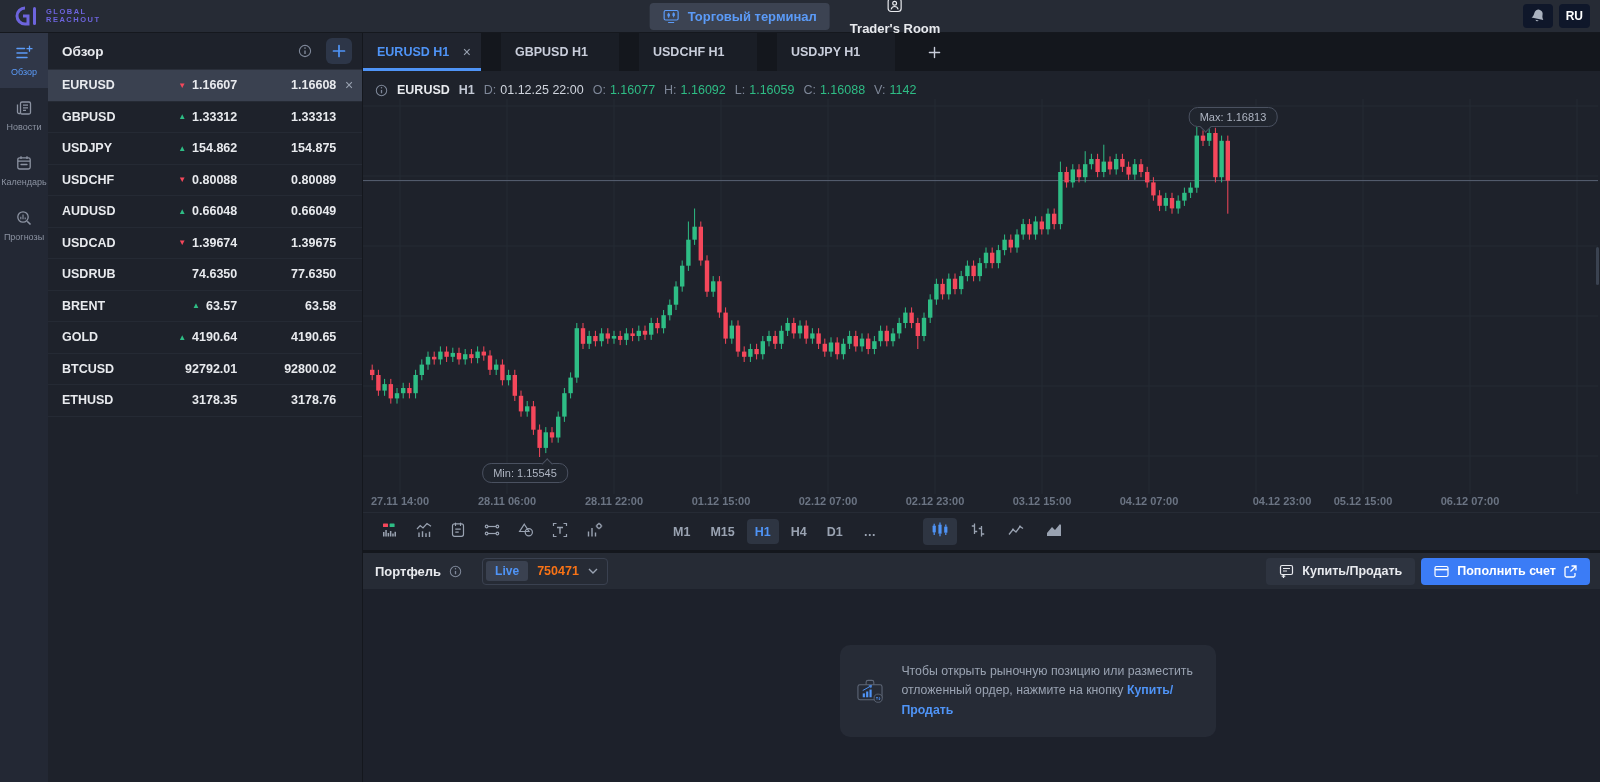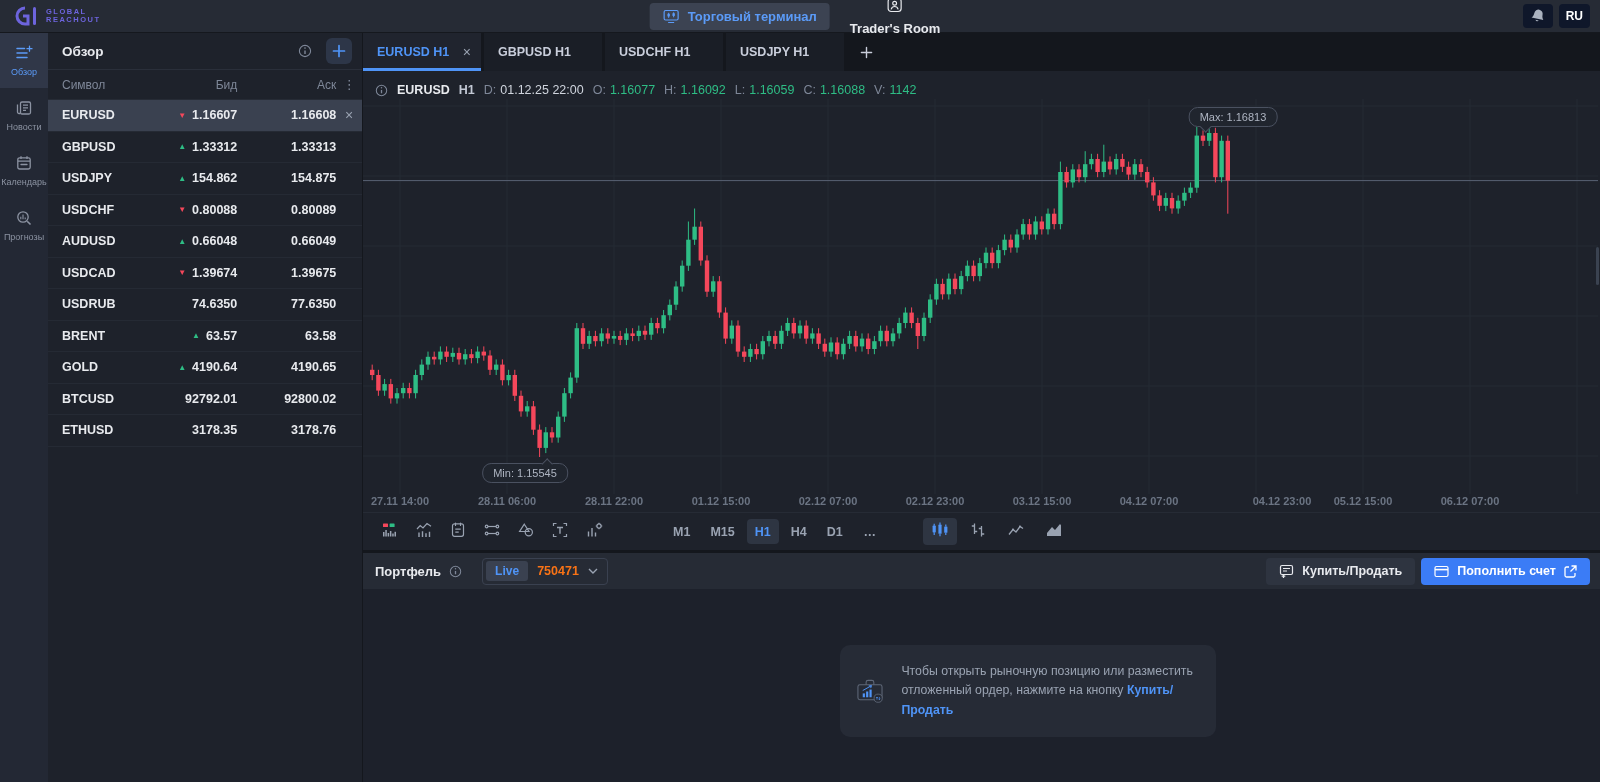--- a/index.html
+++ b/index.html
@@ -40,21 +40,21 @@
   .wl-row { height:31.5px; flex:none; display:flex; align-items:center; padding-left:14px; border-bottom:1px solid #252a34; font-size:12.5px; cursor:pointer; }
   .wl-row .c-sym { font-weight:700; }
   .wl-row b { font-weight:700; }
   .wl-row.selected { background:#3a4150; }
   .arr { font-style:normal; font-size:8px; }
   .arr.up { color:#2ebd85; } .arr.down { color:#f5475b; }
   .row-close { font-size:14px; color:#9aa3b2; }
 
   
   .chart-col { flex:1; min-width:0; display:flex; flex-direction:column; background:#1e222b; }
-  .tabstrip { height:38px; flex:none; background:#14171d; display:flex; gap:3px; }
+  .tabstrip { height:38px; flex:none; background:#14171d; display:flex; gap:20px; }
   .tab { width:118px; flex:none; background:#1a1e26; color:#c9cedb; display:flex; align-items:center; padding:0 10px 0 14px; font-size:12.5px; font-weight:700; cursor:pointer; }
   .tab.active { background:#20242e; color:#4f94f7; box-shadow:inset 0 -3px 0 #4f94f7; }
   .tab-close { margin-left:auto; color:#9aa3b2; font-size:14px; font-weight:400; }
   .tab-add { width:38px; display:flex; align-items:center; justify-content:center; color:#c9cedb; }
 
   .infobar { height:28px; flex:none; display:flex; align-items:flex-end; padding:0 0 2px 12px; gap:9px; font-size:12.5px; color:#7e8798; }
   .infobar .sym { color:#e8eaee; font-weight:700; }
   .infobar .tf { color:#c2c8d4; font-weight:700; }
   .ib-pair { display:flex; gap:4px; }
   .ib-pair .v { color:#cfd4dd; }
@@ -190,26 +190,20 @@
             <circle cx="7" cy="7" r="5.6"></circle>
             <path d="M7 6.4 V10" stroke-width="1.4"></path>
             <circle cx="7" cy="4.1" r="0.8" fill="currentColor" stroke="none"></circle>
           </svg>
       </span>
       <span class="wl-add">
         <svg width="14" height="14" viewBox="0 0 14 14" stroke="currentColor" stroke-width="1.7" stroke-linecap="round">
             <path d="M7 1.5 V12.5 M1.5 7 H12.5"></path>
           </svg>
       </span>
-    </div>
-    <div class="wl-colhead">
-      <span class="c-sym">Символ</span>
-      <span class="c-bid">Бид</span>
-      <span class="c-ask">Аск</span>
-      <span class="c-menu" style="font-size:13px;">⋮</span>
     </div>
     <div>
         <div class="wl-row selected">
        <span class="c-sym">EURUSD</span>
        <span class="c-bid">
             <i class="arr down">▼</i>
             <b>1.16607</b>
           </span>
        <span class="c-ask"><b>1.16608</b></span>
        <span class="c-menu row-close">×</span>

